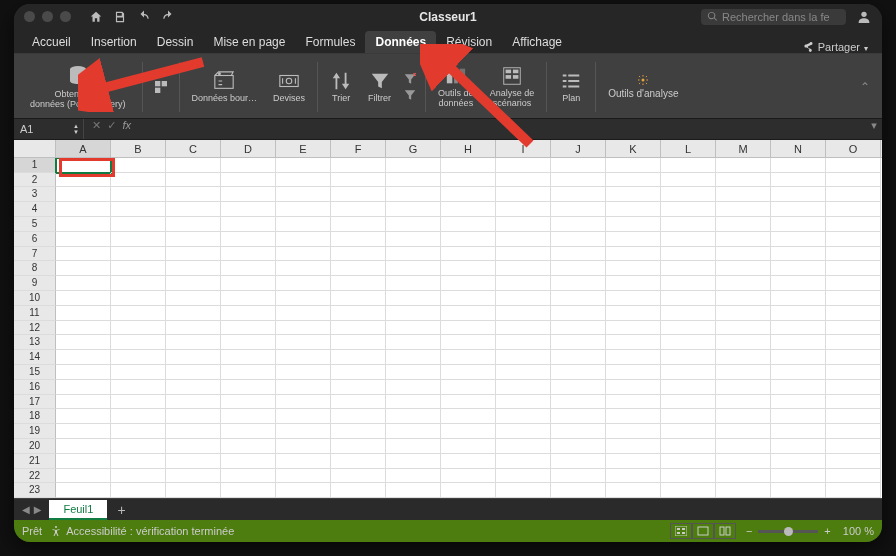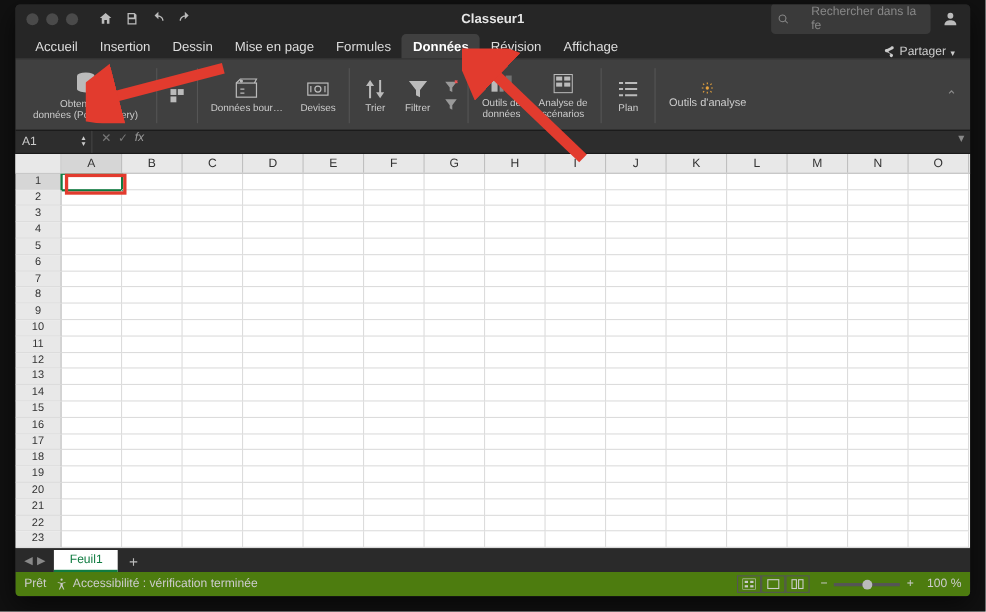--- a/index.html
+++ b/index.html
@@ -1,26 +1,26 @@
 <!DOCTYPE html>
 <html><head>
 <meta charset="utf-8">
 <style>
   * { margin: 0; padding: 0; box-sizing: border-box; font-family: -apple-system, 'Segoe UI', Arial, sans-serif; }
   body { background: #111; width: 896px; height: 556px; overflow: hidden; position: relative; }
-  .window { width: 868px; height: 538px; margin: 4px auto 0; background: #2d2d2d; border-radius: 4px; box-shadow: 0 8px 24px rgba(0,0,0,0.6); display: flex; flex-direction: column; overflow: hidden; }
+  .window { width: 868px; height: 538px; margin: 4px auto 0; background: #2d2d2d; border-radius: 16px; box-shadow: 0 8px 24px rgba(0,0,0,0.6); display: flex; flex-direction: column; overflow: hidden; }
   
   .titlebar { height: 26px; background: #262626; display: flex; align-items: center; position: relative; font-size: 11px; color: #ccc; }
   .traffic { display: flex; gap: 7px; margin-left: 10px; }
   .traffic span { width: 11px; height: 11px; border-radius: 50%; background: #4a4a4a; display: inline-block; }
   .tb-icons { display: flex; gap: 10px; margin-left: 18px; align-items: center; }
   .tb-icons svg { fill: #bbb; }
   .titlebar-center { position: absolute; left: 50%; transform: translateX(-50%); font-weight: 600; color: #e6e6e6; font-size: 12px; }
   .tb-right { margin-left: auto; display: flex; align-items: center; gap: 10px; margin-right: 10px; }
-  .searchbox { background: #3a3a3a; border-radius: 4px; padding: 2px 6px; display: flex; align-items: center; gap: 20px; width: 145px; color: #888; font-size: 11px; }
+  .searchbox { background: #3a3a3a; border-radius: 4px; padding: 2px 6px; display: flex; align-items: center; gap: 4px; width: 145px; color: #888; font-size: 11px; }
   
   .tabs { height: 24px; display: flex; align-items: flex-end; gap: 0; padding: 0 8px; background: #262626; border-bottom: 1px solid #3a3a3a; }
   .tab { padding: 4px 10px 4px; font-size: 12px; color: #ddd; cursor: pointer; border-radius: 4px 4px 0 0; }
   .tab.active { background: #404040; color: #fff; font-weight: 600; }
   .share { margin-left: auto; font-size: 11px; color: #ccc; display: flex; align-items: flex-end; gap: 4px; padding-right: 6px; }
   
   .ribbon { height: 64px; background: #404040; display: flex; align-items: stretch; padding: 2px 4px 0; }
   .rgroup { display: flex; flex-direction: column; align-items: center; justify-content: center; color: #ccc; font-size: 9px; text-align: center; padding: 0 8px; cursor: pointer; line-height: 1.1; }
   .rgroup.wide { padding: 0 12px; }
   .rgroup svg { margin-bottom: 2px; }

